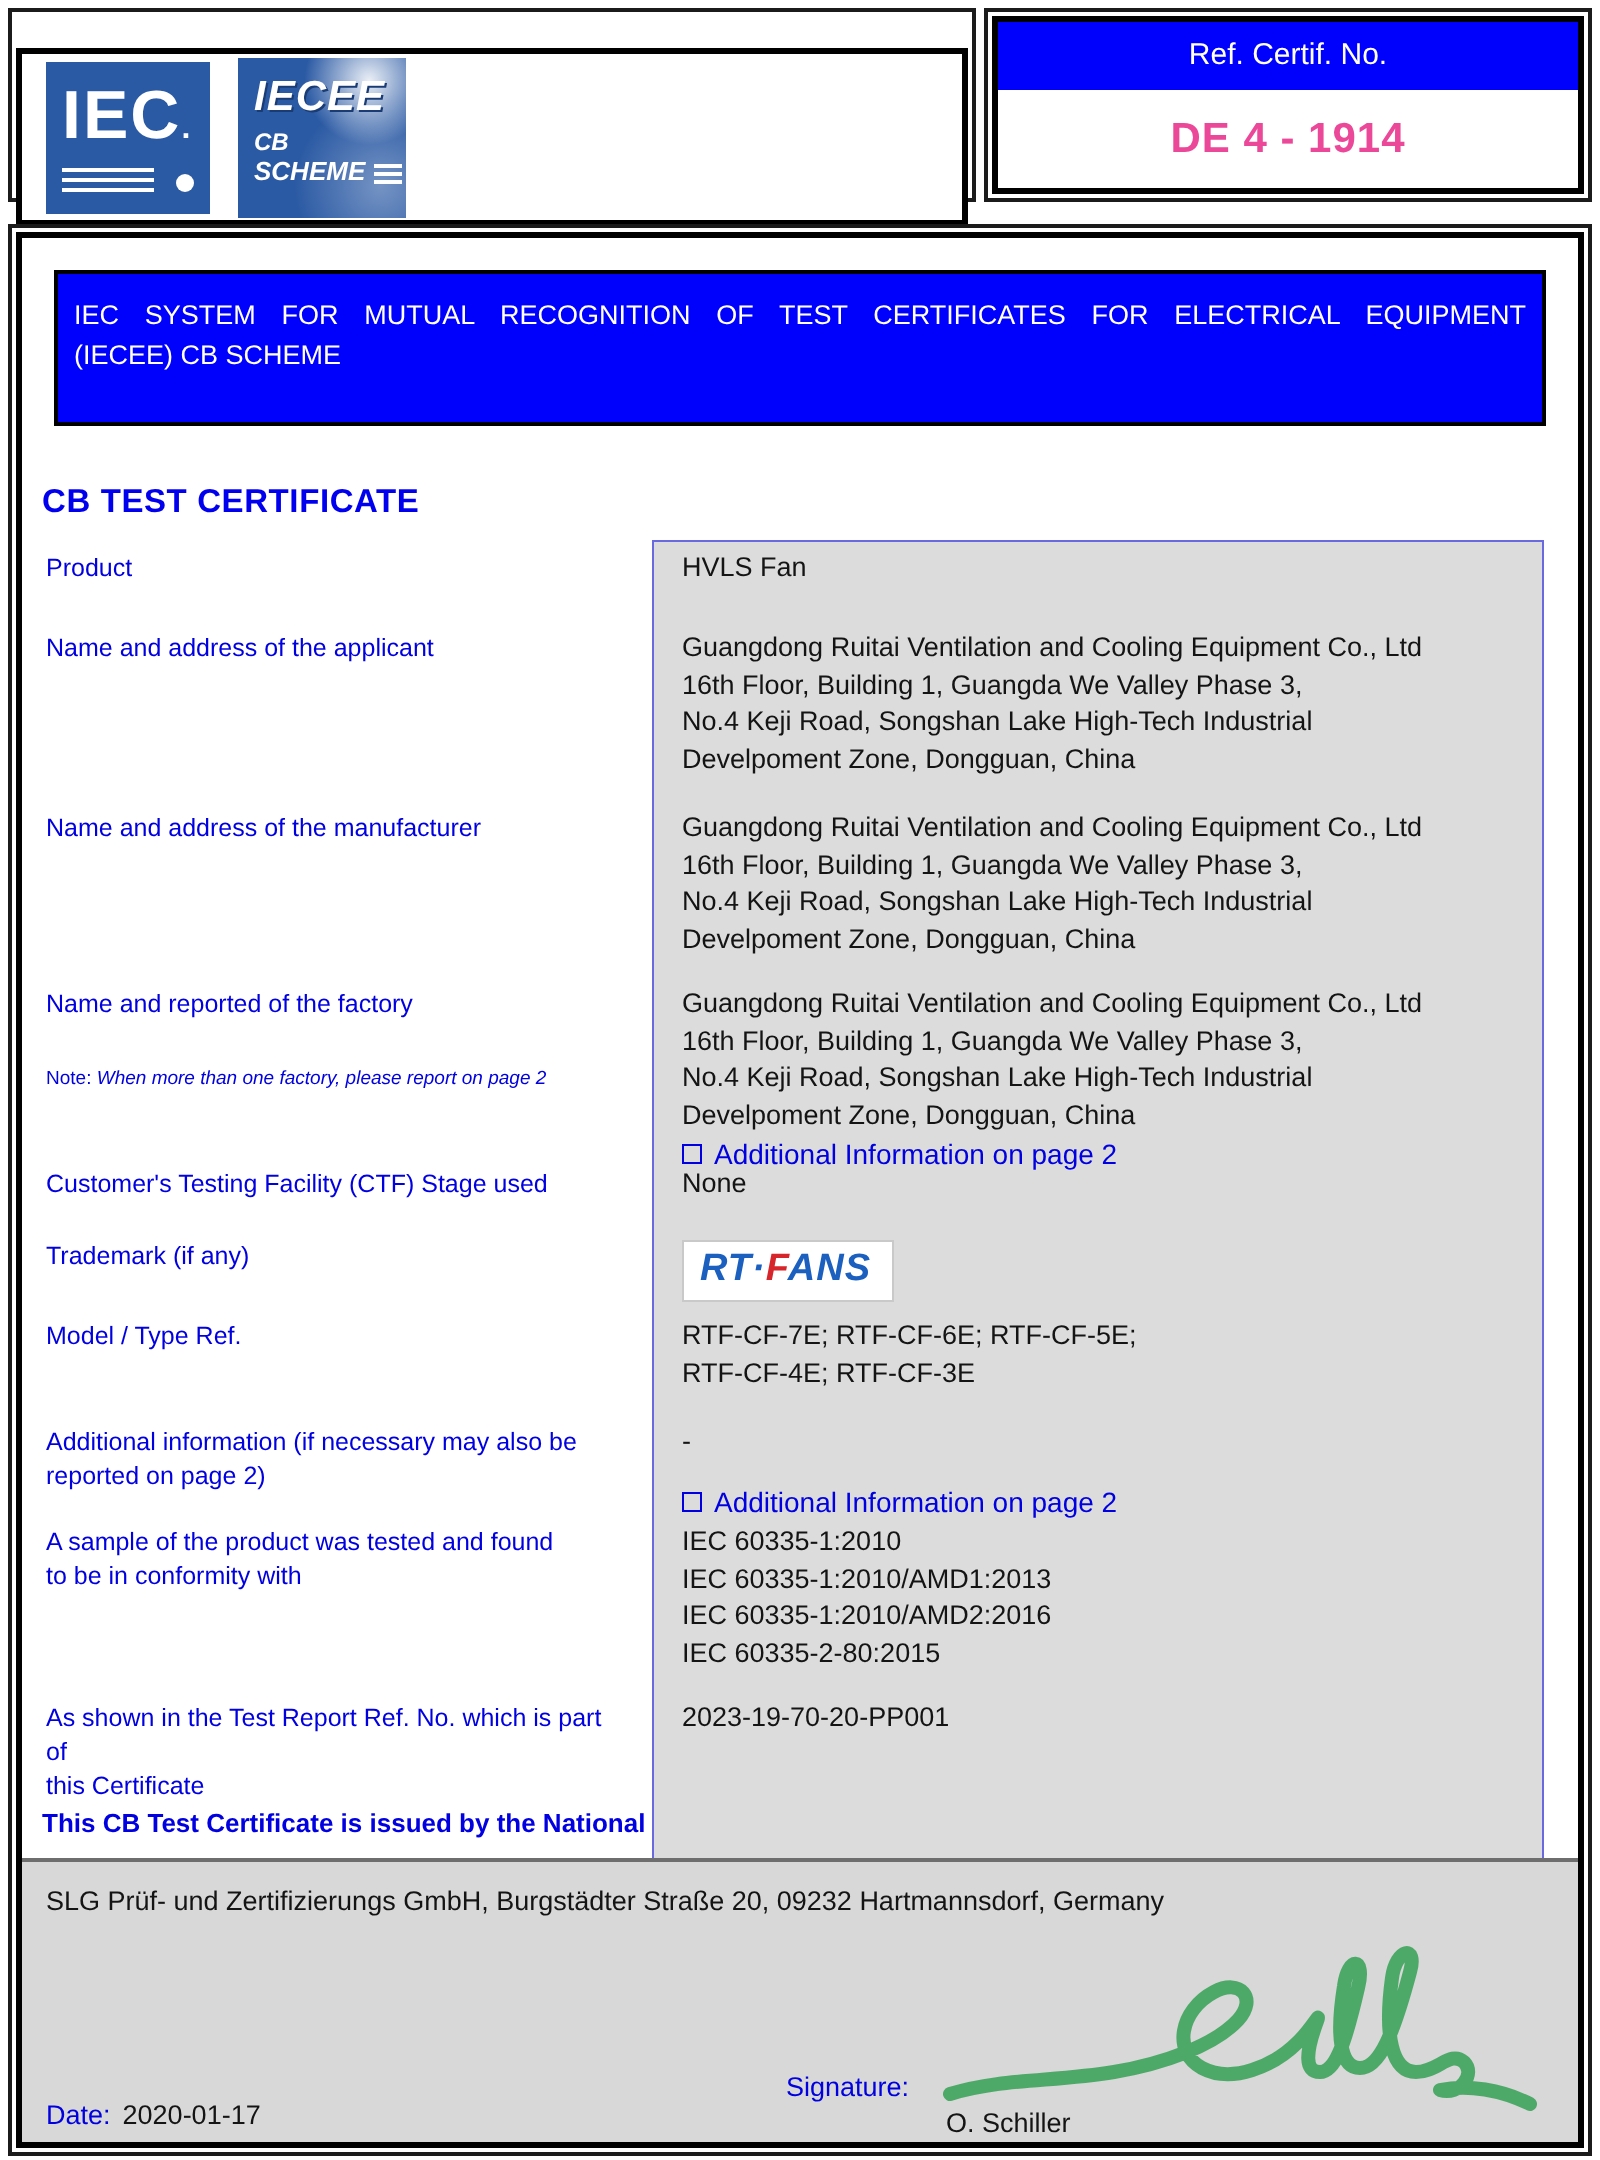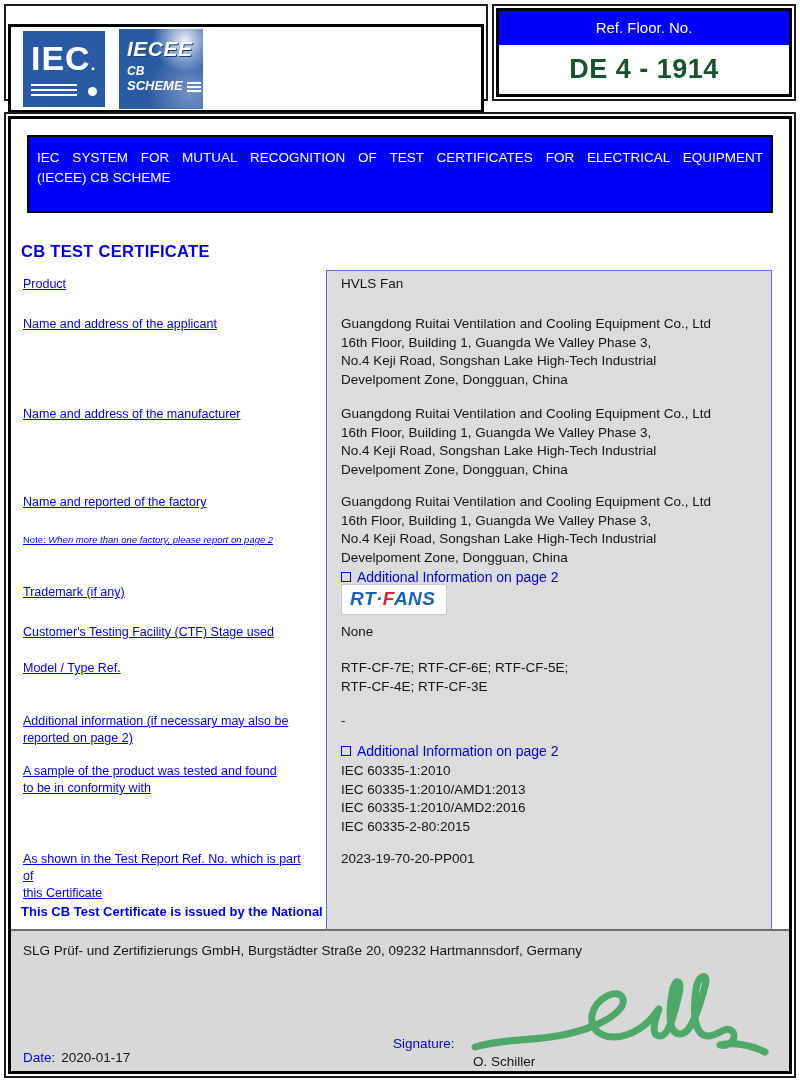--- a/index.html
+++ b/index.html
@@ -32,39 +32,39 @@
   .logo-iecee .l1 { font-size:21px; letter-spacing:.5px; line-height:1.1; text-shadow:1px 1px 0 #1a3c74; }
   .logo-iecee .l2 { font-size:12px; line-height:1.2; margin-top:4px; }
   .logo-iecee .l3row { display:flex; align-items:center; gap:4px; }
   .logo-iecee .l3 { font-size:13px; line-height:1.2; }
   .logo-iecee .mini-lines span { display:block; width:14px; height:2px; background:#fff; margin-top:2px; }
 
   .header-right { position:absolute; left:492px; top:4px; width:304px; height:97px; }
   .header-right .frame-inner { display:flex; flex-direction:column; }
   .ref-banner { background:#0000fd; color:#fff; text-align:center; font-size:15px; padding:8px 0 9px; }
   .cert-no { flex:1; display:flex; align-items:center; justify-content:center;
-             font-size:27px; font-weight:bold; color:#14532d; letter-spacing:.5px; }
+             font-size:21px; font-weight:bold; color:#ec4899; letter-spacing:.5px; }
 
   
   .main { position:absolute; left:4px; top:112px; width:792px; height:966px; }
   .main .frame-inner { display:flex; flex-direction:column; }
 
   .banner { margin:16px; border:2px solid #000; background:#0000fd; color:#fff;
             padding:11px 8px 24px 8px; font-size:13.5px; line-height:1.45; }
   .banner .jline { display:block; text-align:justify; text-align-last:justify; }
   .banner .lline { display:block; }
 
   .cert-title { color:#0000ee; font-size:16.5px; font-weight:bold; margin:13px 0 9px 10px; letter-spacing:.3px; }
 
   
   .fields { position:relative; margin:0 10px; }
   .value-panel { position:absolute; left:305px; top:0; width:446px; height:677px;
                  background:#dcdcdc; border:1px solid #6a6ae0; }
   .row { position:relative; display:grid; grid-template-columns:305px 1fr; align-items:start; }
-  .label { color:#0000e0; font-size:12.5px; line-height:1.35; padding:6px 20px 0 2px;text-decoration:underline; }
+  .label { color:#0000e0; font-size:12.5px; line-height:1.35; padding:6px 20px 0 2px; }
   .value { color:#141414; font-size:13.5px; line-height:1.37; padding:5px 12px 0 15px; white-space:pre-line; }
   .note { color:#0000e0; font-size:9.5px; margin-top:17px; }
   .note .note-rest { font-style:italic; }
   .chk-line { display:flex; align-items:center; gap:6px; color:#0000e0; font-size:14px;
               padding-left:15px; margin-top:2px; }
   .chk-box { width:10px; height:10px; border:1.5px solid #0000e0; background:transparent; flex:0 0 auto; }
   .r-product { height:40px; } .r-applicant { height:90px; } .r-manufacturer { height:88px; }
   .r-factory { height:90px; } .r-ratings { height:55px; } .r-trademark { height:40px; }
   .r-ctf { height:36px; } .r-model { height:53px; } .r-addinfo { height:50px; }
   .r-conformity { height:88px; } .r-report { height:47px; }
@@ -112,21 +112,21 @@
               <span></span>
               <span></span>
             </span>
         </div>
       </div>
     </div>
   </div>
 
   <div class="frame header-right">
     <div class="frame-inner">
-      <div class="ref-banner">Ref. Floor. No.</div>
+      <div class="ref-banner">Ref. Certif. No.</div>
       <div class="cert-no">DE 4 - 1914</div>
     </div>
   </div>
 
   <div class="frame main">
     <div class="frame-inner">
 
       <div class="banner">
         <span class="jline">IEC SYSTEM FOR MUTUAL RECOGNITION OF TEST CERTIFICATES FOR ELECTRICAL EQUIPMENT</span>
         <span class="lline">(IECEE) CB SCHEME</span>
@@ -172,32 +172,32 @@
 No.4 Keji Road, Songshan Lake High-Tech Industrial
 Develpoment Zone, Dongguan, China</div>
             <div class="chk-line">
               <span class="chk-box"></span>
               <span>Additional Information on page 2</span>
             </div>
           </div>
         </div>
 
 
+        <div class="row r-ctf">
+          <div class="label">Customer's Testing Facility (CTF) Stage used</div>
+          <div class="value">None</div>
+        </div>
+
         <div class="row r-trademark">
           <div class="label">Trademark (if any)</div>
           <div>
             <span class="tm-logo">
               <span class="tm-blue">RT·</span><span class="tm-red">F</span><span class="tm-blue">ANS</span>
             </span>
           </div>
-        </div>
-
-        <div class="row r-ctf">
-          <div class="label">Customer's Testing Facility (CTF) Stage used</div>
-          <div class="value">None</div>
         </div>
 
         <div class="row r-model">
           <div class="label">Model / Type Ref.</div>
           <div class="value">RTF-CF-7E; RTF-CF-6E; RTF-CF-5E;
 RTF-CF-4E; RTF-CF-3E</div>
         </div>
 
         <div class="row r-addinfo">
           <div class="label" style="white-space:pre-line">Additional information (if necessary may also be

